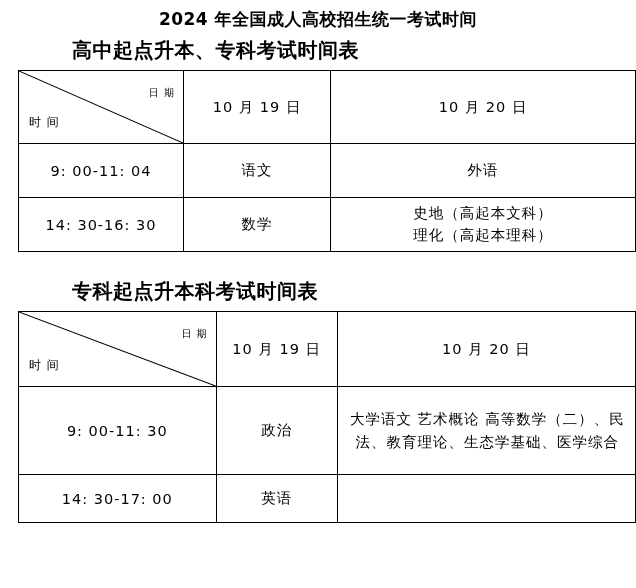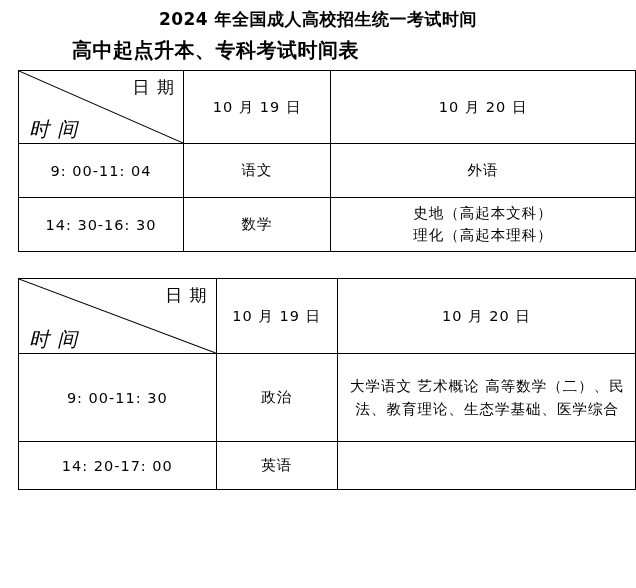--- a/index.html
+++ b/index.html
@@ -62,31 +62,30 @@
     height: 100%;
   }
   .diag .line svg {
     display: block;
     width: 100%;
     height: 100%;
   }
   .diag .lbl-date {
     position: absolute;
     right: 8px;
-    top: 5px;
-    font-size: 17px;
+    top: 15px;
+    font-size: 10px;
     letter-spacing: 1px;
   }
   .diag .lbl-time {
     position: absolute;
     left: 10px;
-    bottom: 0;
-    font-size: 20px;
+    bottom: 12px;
+    font-size: 12px;
     letter-spacing: 1px;
-    font-style: italic;
   }
   .multi {
     line-height: 1.5;
     margin-top: 24px;
   }
   .left-align {
     text-align: left;
     line-height: 1.55;
     padding-left: 8px !important;
     padding-right: 6px !important;
@@ -142,20 +141,21 @@
       <tr class="r2row">
         <td class="c1">14: 30-16: 30</td>
         <td class="c2">数学</td>
         <td class="c3 multi">史地（高起本文科）<br>理化（高起本理科）</td>
       </tr>
     </tbody>
   </table>
 
   <div class="spacer-1"></div>
 
+  <div class="section-title">专科起点升本科考试时间表</div>
 
   <table class="sched t2">
     <tbody>
       <tr>
         <td class="c1 diag h2row">
           <span class="line">
             <svg viewBox="0 0 188 74" preserveAspectRatio="none">
               <line x1="0" y1="0" x2="188" y2="74" stroke="#000000" stroke-width="1"></line>
             </svg>
           </span>
@@ -164,20 +164,20 @@
         </td>
         <td class="c2">10 月 19 日</td>
         <td class="c3">10 月 20 日</td>
       </tr>
       <tr class="r3row">
         <td class="c1">9: 00-11: 30</td>
         <td class="c2">政治</td>
         <td class="c3 left-align">大学语文 艺术概论 高等数学（二）、民法、教育理论、生态学基础、医学综合</td>
       </tr>
       <tr class="r4row">
-        <td class="c1">14: 20-17: 00</td>
+        <td class="c1">14: 30-17: 00</td>
         <td class="c2">英语</td>
         <td class="c3"></td>
       </tr>
     </tbody>
   </table>
 
 </div>
 
 </body></html>

